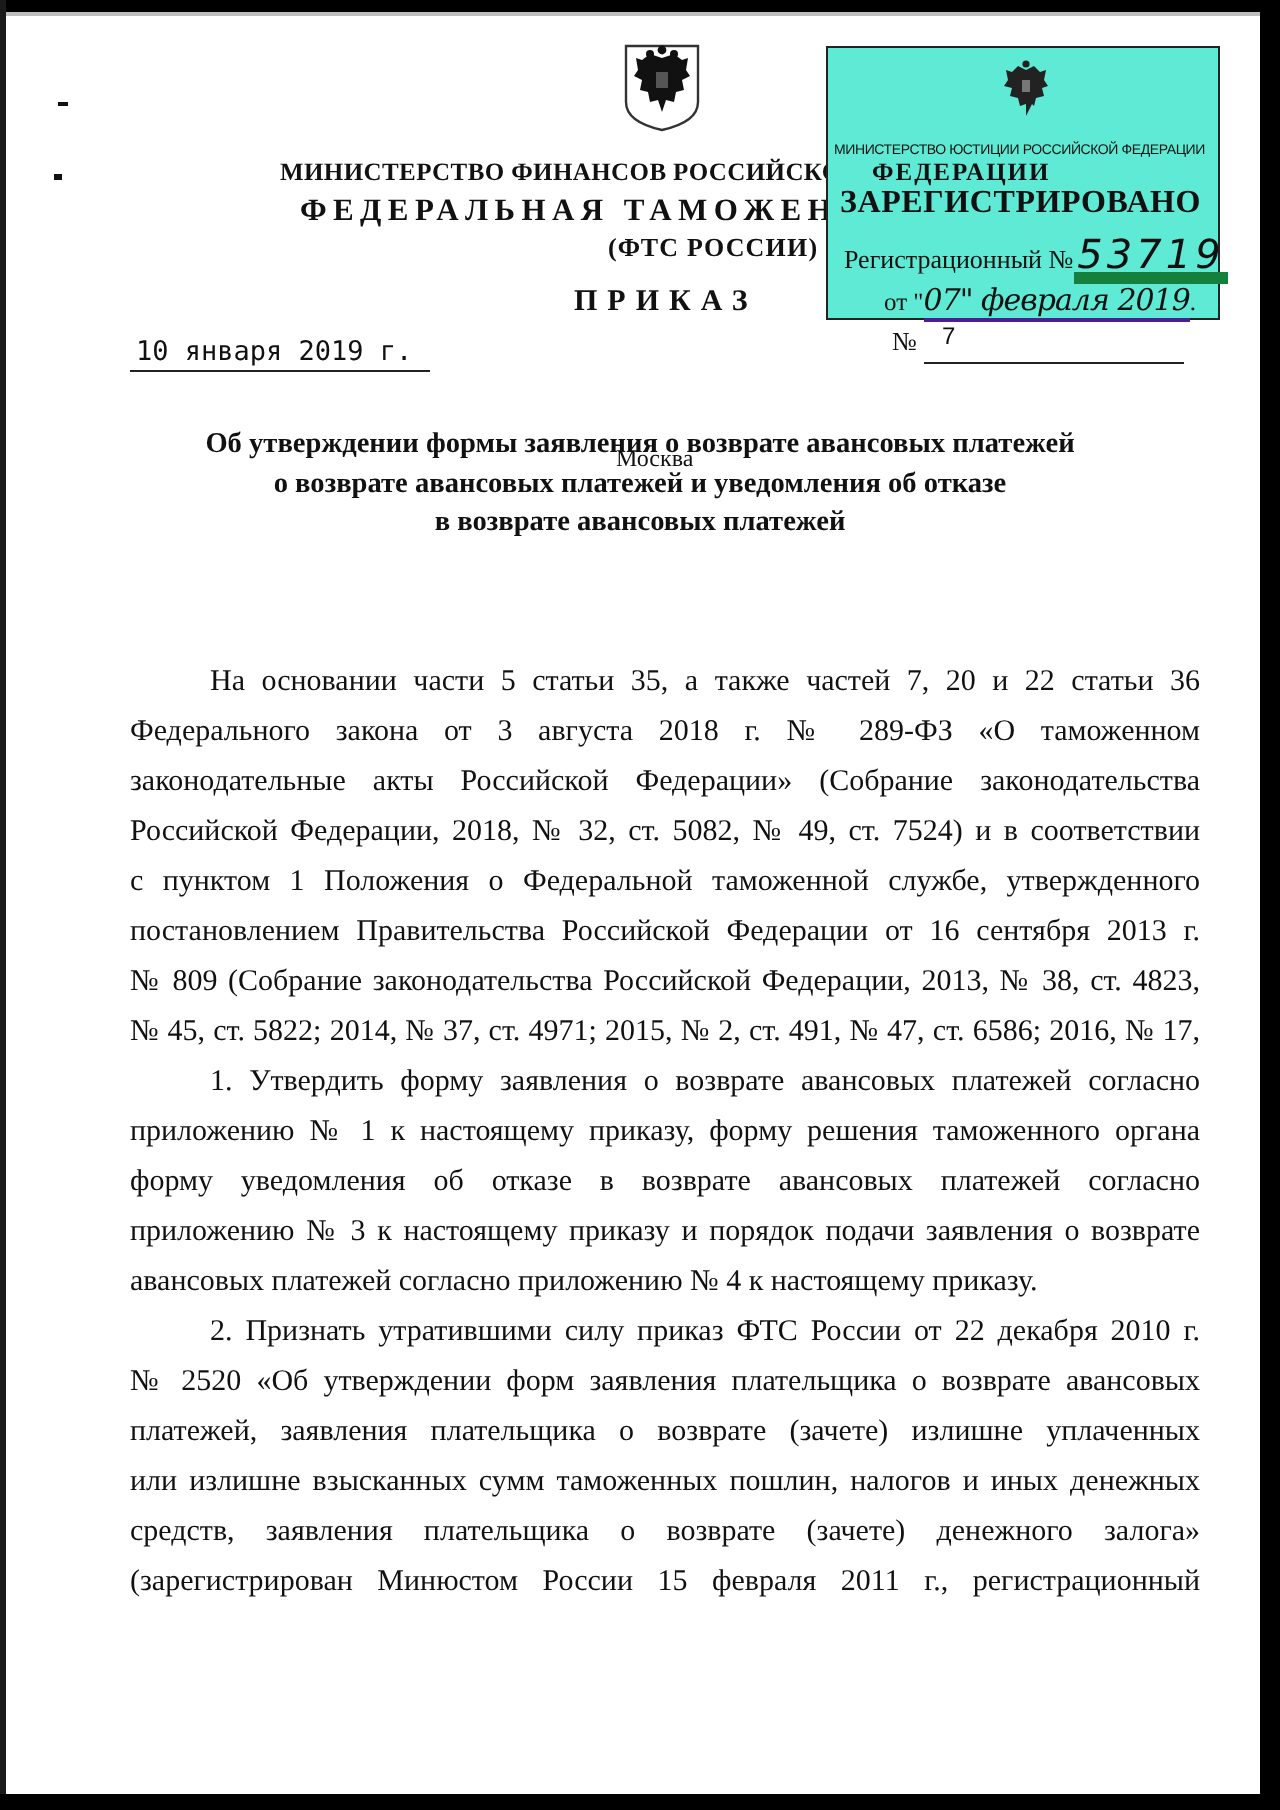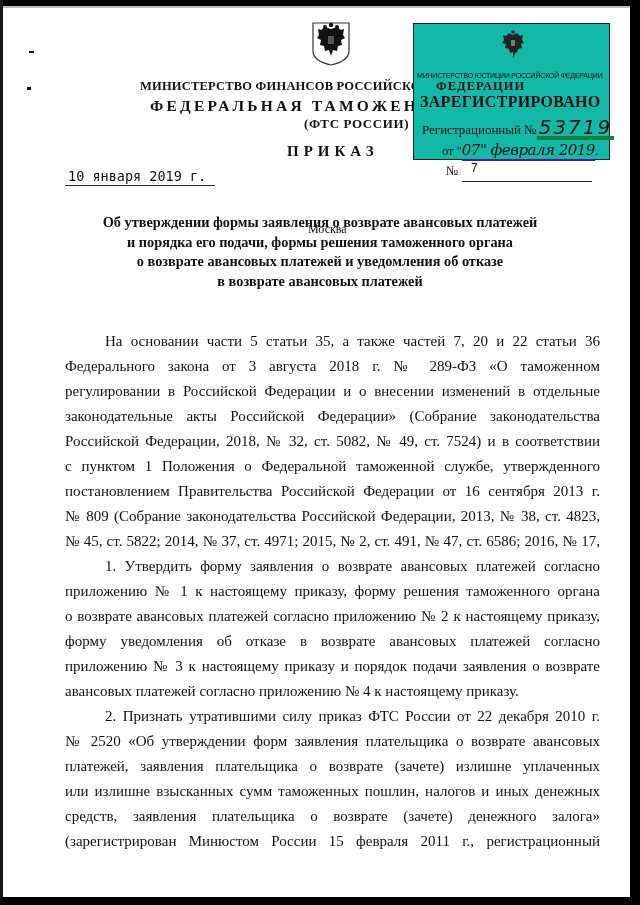--- a/index.html
+++ b/index.html
@@ -21,26 +21,26 @@
     .header-line { position: absolute; left: 0; width: 640px; text-align: center; font-weight: bold; white-space: nowrap; }
     .ministry { top: 79px; left: 140px; width: 300px; text-align: left; font-size: 12.5px; letter-spacing: 0.2px; }
     .fts { top: 97px; left: 150px; width: 320px; text-align: left; font-size: 15.5px; letter-spacing: 3.2px; }
     .fts-short { top: 116px; left: 271px; width: 140px; text-align: left; font-size: 13px; letter-spacing: 0.6px; margin-left: 33px; }
     .prikaz { top: 143px; left: 287px; width: 120px; text-align: left; font-size: 15px; letter-spacing: 5px; }
 
     .date { position: absolute; left: 65px; top: 167px; width: 150px; border-bottom: 1px solid #222; font-family: "DejaVu Sans Mono", "Liberation Mono", monospace; font-size: 13.5px; padding-left: 3px; line-height: 18px; }
     .city { position: absolute; left: 308px; top: 184px; font-size: 12px; margin-top: 38px; }
 
     
-    .stamp { position: absolute; left: 413px; top: 23px; width: 197px; height: 137px; border: 1.5px solid #222; background: #14b8a6; }
+    .stamp { position: absolute; left: 413px; top: 23px; width: 197px; height: 137px; border: 1.5px solid #222; background: #5eead4; }
     .stamp-emblem { position: absolute; left: 86px; top: 6px; }
     .stamp-ministry { position: absolute; left: 3px; top: 48px; width: 190px; font-size: 7px; white-space: nowrap; letter-spacing: -0.2px; font-family: "Liberation Sans", "DejaVu Sans", sans-serif; }
     .stamp-registered { position: absolute; left: 6px; top: 69px; font-weight: bold; font-size: 16px; white-space: nowrap; letter-spacing: 0.3px; }
     .stamp-regno { position: absolute; left: 8px; top: 94px; font-size: 13px; white-space: nowrap; }
-    .stamp-regno .hand { font-family: "DejaVu Sans", sans-serif; font-style: italic; font-size: 20px; letter-spacing: 2px; border-bottom: 4px solid #15803d; padding: 0 2px; line-height: 18px; display: inline-block; }
+    .stamp-regno .hand { font-family: "DejaVu Sans", sans-serif; font-style: italic; font-size: 20px; letter-spacing: 2px; border-bottom: 6px solid #15803d; padding: 0 2px; line-height: 18px; display: inline-block; }
     .stamp-date { position: absolute; left: 28px; top: 117px; font-size: 12.5px; white-space: nowrap; }
     .stamp-date .hand { font-family: "DejaVu Serif", serif; font-style: italic; font-size: 15px; border-bottom: 2px solid #4c1d95; letter-spacing: -0.5px; }
 
     .number { position: absolute; left: 446px; top: 163px; font-size: 13px; white-space: nowrap; }
     .number-line { position: absolute; left: 462px; top: 181px; width: 130px; border-top: 1px solid #222; }
     .number .no-val { position: absolute; left: 25px; top: -2px; font-family: "Liberation Sans", sans-serif; font-size: 12px; }
 
     
     .title { position: absolute; left: 60px; top: 213px; width: 520px; text-align: center; font-weight: bold; font-size: 14.3px; line-height: 19.5px; }
     .title div { white-space: nowrap; }
@@ -103,38 +103,35 @@
 <div class="header-line" style="top:79px;left:436px;width:90px;text-align:left;font-size:12.5px;letter-spacing:1px;">ФЕДЕРАЦИИ</div>
 
 <div class="number">
   <span>№</span>
   <span class="no-val">7</span>
 </div>
 <div class="number-line"></div>
 
 <div class="title">
   <div>Об утверждении формы заявления о возврате авансовых платежей</div>
-  <div>и порядка его подачи, формы решения таможенного органа</div>
   <div>о возврате авансовых платежей и уведомления об отказе</div>
   <div>в возврате авансовых платежей</div>
 </div>
 
 <div class="body-text">
   <span class="ln indent">На основании  части 5 статьи 35, а также частей 7, 20 и 22 статьи 36</span>
   <span class="ln">Федерального закона от 3 августа 2018 г. № 289-ФЗ «О таможенном</span>
-  <span class="ln">регулировании в Российской Федерации и о внесении изменений в отдельные</span>
   <span class="ln">законодательные акты Российской Федерации» (Собрание законодательства</span>
   <span class="ln">Российской Федерации, 2018, № 32, ст. 5082, № 49, ст. 7524) и в соответствии</span>
   <span class="ln">с пунктом 1 Положения о Федеральной таможенной службе, утвержденного</span>
   <span class="ln">постановлением Правительства Российской Федерации от 16 сентября 2013 г.</span>
   <span class="ln">№ 809 (Собрание законодательства Российской Федерации, 2013, № 38, ст. 4823,</span>
   <span class="ln">№ 45, ст. 5822; 2014, № 37, ст. 4971; 2015, № 2, ст. 491, № 47, ст. 6586; 2016, № 17,</span>
   <span class="ln indent">1. Утвердить форму заявления о возврате авансовых платежей согласно</span>
   <span class="ln">приложению № 1 к настоящему приказу, форму решения таможенного органа</span>
-  <span class="ln">о возврате авансовых платежей согласно приложению № 2 к настоящему приказу,</span>
   <span class="ln">форму уведомления об отказе в возврате авансовых платежей согласно</span>
   <span class="ln">приложению № 3 к настоящему приказу и порядок подачи заявления о возврате</span>
   <span class="ln last">авансовых платежей согласно приложению № 4 к настоящему приказу.</span>
   <span class="ln indent">2. Признать утратившими силу приказ ФТС России от 22 декабря 2010 г.</span>
   <span class="ln">№ 2520 «Об утверждении форм заявления плательщика о возврате авансовых</span>
   <span class="ln">платежей, заявления плательщика о возврате (зачете) излишне уплаченных</span>
   <span class="ln">или излишне взысканных сумм таможенных пошлин, налогов и иных денежных</span>
   <span class="ln">средств, заявления плательщика о возврате (зачете) денежного залога»</span>
   <span class="ln">(зарегистрирован Минюстом России 15 февраля 2011 г., регистрационный</span>
 </div>

